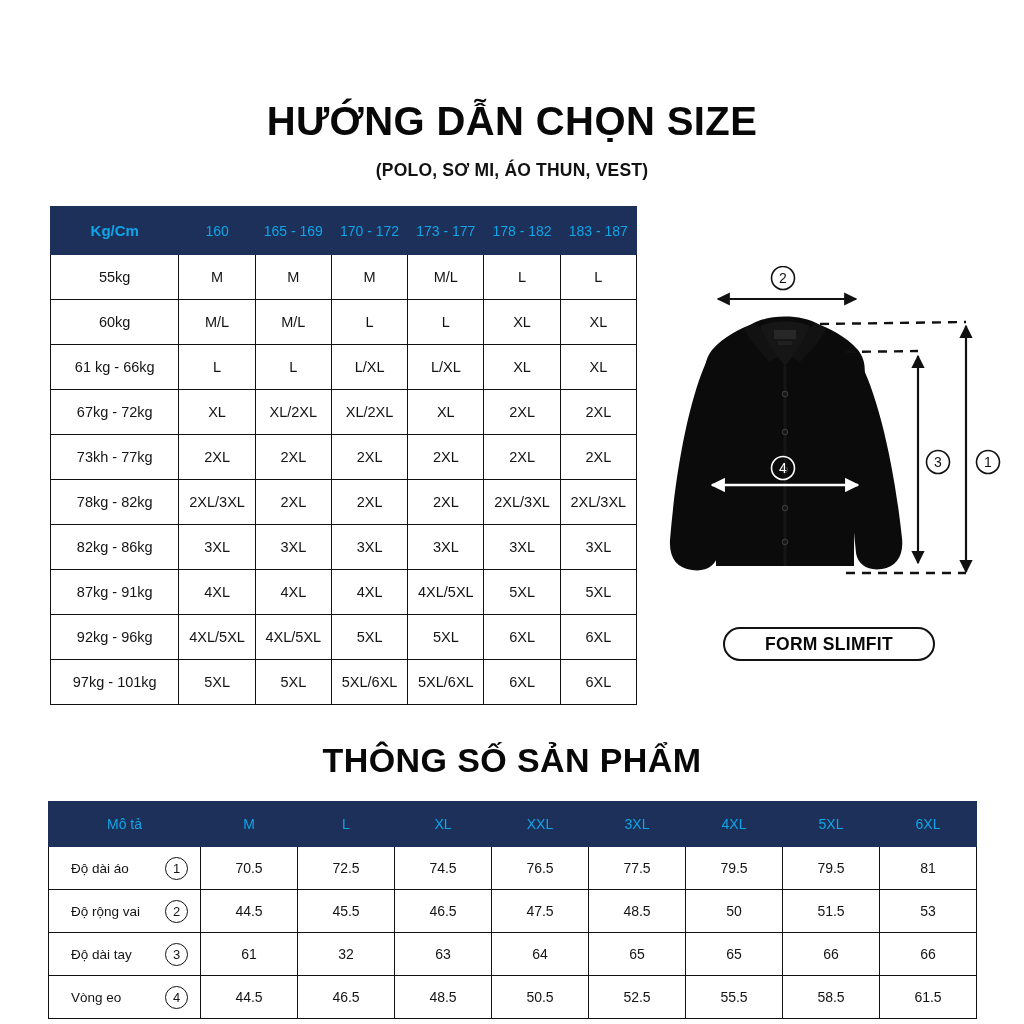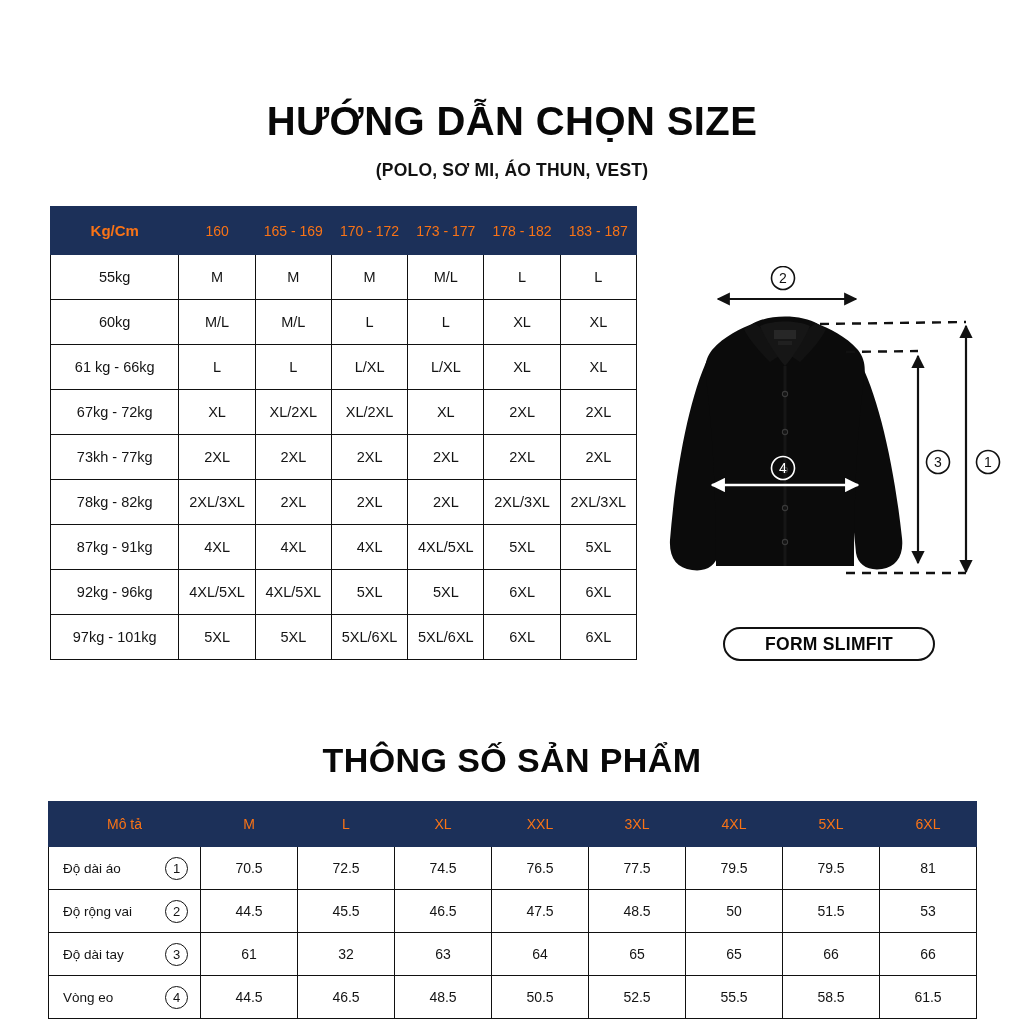--- a/index.html
+++ b/index.html
@@ -50,21 +50,21 @@
     background: #ffffff;
   }
   .grid th, .grid td {
     border: 1.6px solid #111111;
     text-align: center;
     vertical-align: middle;
     font-weight: 400;
   }
   .grid thead th {
     background: #1c3059;
-    color: #f97316;
+    color: #0ea5e9;
     border-color: #1c3059;
   }
 
   
   #table-sizes {
     left: 50px;
     top: 162px;
     width: 587px;
   }
   #table-sizes thead th {
@@ -98,21 +98,21 @@
     font-size: 14px;
     font-weight: 400;
   }
   #table-specs tbody td {
     height: 43px;
     font-size: 14px;
     color: #141414;
   }
   #table-specs .rowhead {
     text-align: left;
-    padding: 0 12px 0 14px;
+    padding: 0 12px 0 22px;
   }
   .rowhead-inner {
     display: flex;
     align-items: center;
     justify-content: space-between;
     width: 100%;
   }
   .rowhead-text { font-size: 13.5px; }
 
   .circle-num {
@@ -240,20 +240,29 @@
         <td>2XL</td>
       </tr>
       <tr>
         <td>78kg - 82kg</td>
         <td>2XL/3XL</td>
         <td>2XL</td>
         <td>2XL</td>
         <td>2XL</td>
         <td>2XL/3XL</td>
         <td>2XL/3XL</td>
+      </tr>
+      <tr>
+        <td>82kg - 86kg</td>
+        <td>3XL</td>
+        <td>3XL</td>
+        <td>3XL</td>
+        <td>3XL</td>
+        <td>3XL</td>
+        <td>3XL</td>
       </tr>
       <tr>
         <td>87kg - 91kg</td>
         <td>4XL</td>
         <td>4XL</td>
         <td>4XL</td>
         <td>4XL/5XL</td>
         <td>5XL</td>
         <td>5XL</td>
       </tr>

